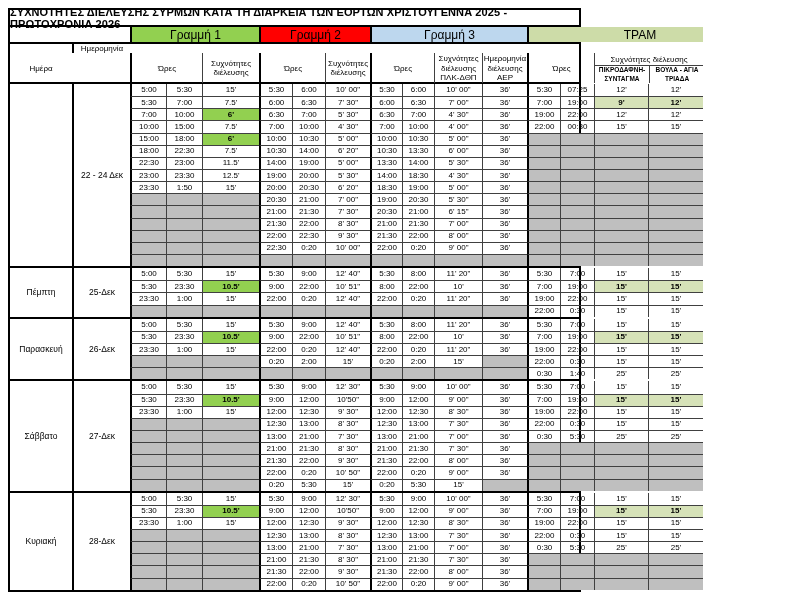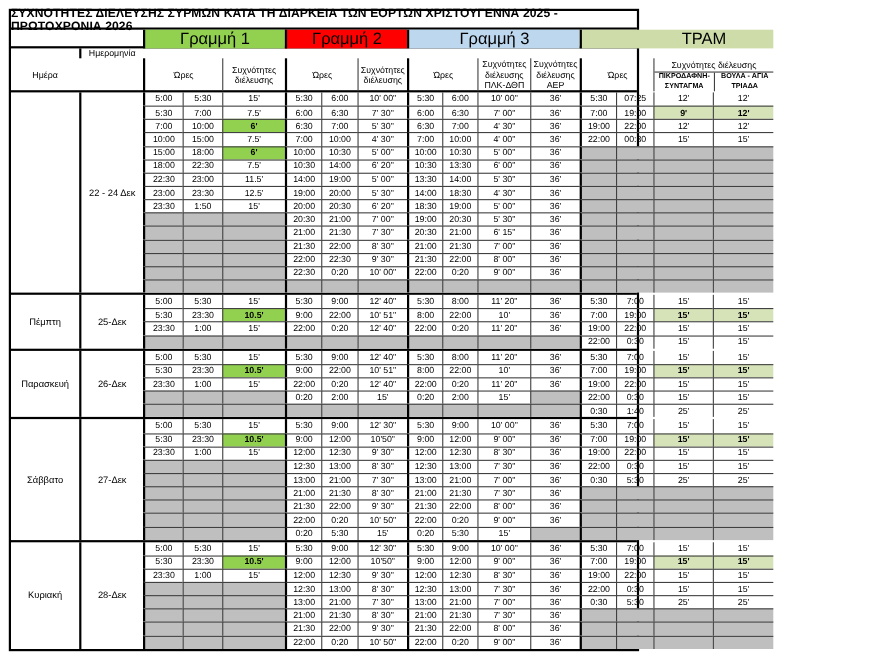--- a/index.html
+++ b/index.html
@@ -5,21 +5,21 @@
   * { margin:0; padding:0; box-sizing:border-box; }
   html,body { width:793px; height:600px; background:#fff; color:#000;
     font-family:"Liberation Sans", sans-serif; }
   .stage { position:relative; width:793px; height:600px; overflow:hidden; }
   .table { position:absolute; left:8px; top:8px; width:573px; border:2px solid #000; background:#fff; }
 
   .title { height:17px; border-bottom:2px solid #000; display:flex; align-items:center; justify-content:center;
     font-weight:bold; font-size:11px; letter-spacing:.1px; }
 
   .grouprow { display:grid; grid-template-columns:120px 129px 111px 157px 176px; height:17px; border-bottom:2px solid #000; }
-  .gcell { display:flex; align-items:center; justify-content:center; font-size:15px; }
+  .gcell { display:flex; align-items:center; justify-content:center; font-size:12px; }
   .gb2 { border-left:2px solid #000; }
 
   .colhead { display:grid; height:40px; border-bottom:2px solid #000;
     grid-template-columns:62px 58px 36px 36px 57px 33px 33px 45px 32px 32px 48px 45px 33px 34px 54px 55px; }
   .hc { display:flex; align-items:center; justify-content:center; text-align:center;
     font-size:8px; line-height:1.15; padding:0 2px; }
 
   .body {}
   .block { display:grid; border-bottom:2px solid #000;
     grid-template-columns:62px 58px 36px 36px 57px 33px 33px 45px 32px 32px 48px 45px 33px 34px 54px 55px; }
@@ -60,21 +60,21 @@
 
     <div class="colhead">
       <div class="hc b2" style="grid-column:2">Ημερομηνία</div>
       <div class="hc b0" style="grid-column:1">Ημέρα</div>
       <div class="hc b2" style="grid-column:3 / span 2">Ώρες</div>
       <div class="hc b1" style="grid-column:5">Συχνότητες διέλευσης</div>
       <div class="hc b2" style="grid-column:6 / span 2">Ώρες</div>
       <div class="hc b1" style="grid-column:8">Συχνότητες διέλευσης</div>
       <div class="hc b2" style="grid-column:9 / span 2">Ώρες</div>
       <div class="hc b1" style="grid-column:11">Συχνότητες διέλευσης ΠΛΚ-ΔΘΠ</div>
-      <div class="hc b1" style="grid-column:12">Συχνότητες διέλευσης ΑΕΡ</div>
+      <div class="hc b1" style="grid-column:12">Ημερομηνία διέλευσης ΑΕΡ</div>
       <div class="hc b2" style="grid-column:13 / span 2">Ώρες</div>
       <div class="tfw b1" style="grid-column:15 / span 2">
         <div class="tfw-top">Συχνότητες διέλευσης</div>
         <div class="tfw-bot">
           <div class="station">ΠΙΚΡΟΔΑΦΝΗ-ΣΥΝΤΑΓΜΑ</div>
           <div class="station b1">ΒΟΥΛΑ - ΑΓΙΑ ΤΡΙΑΔΑ</div>
         </div>
       </div>
     </div>
 

